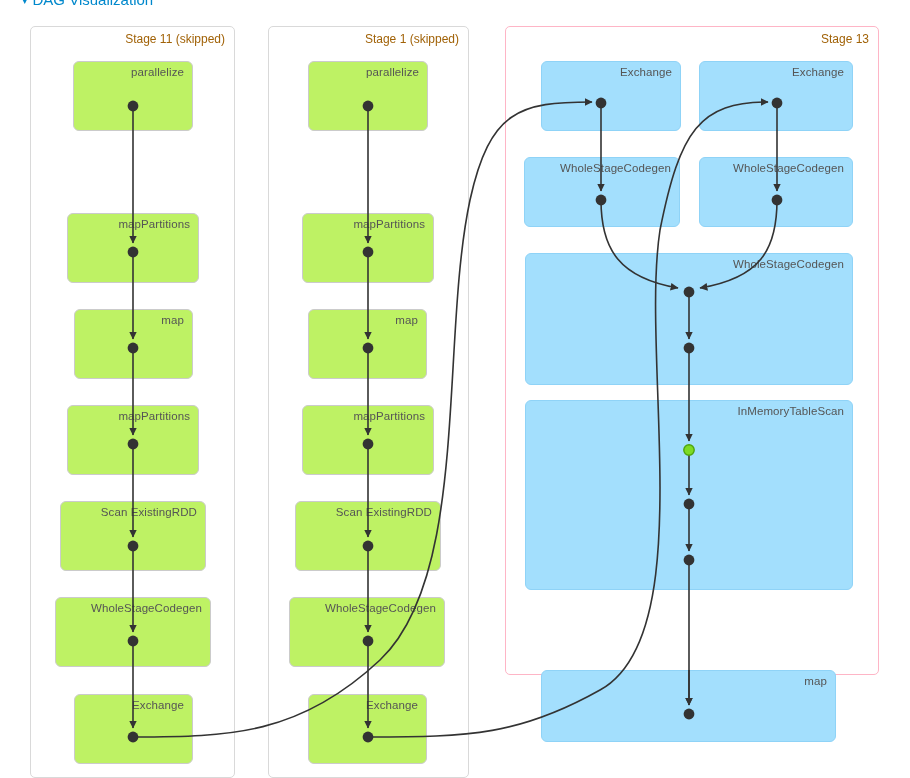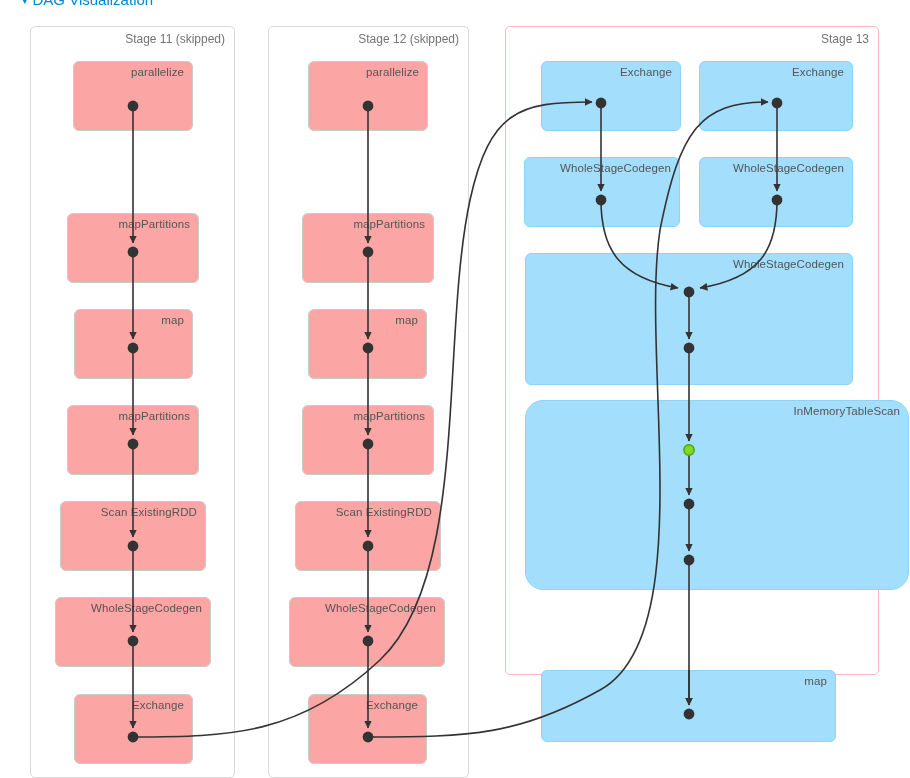--- a/index.html
+++ b/index.html
@@ -27,27 +27,27 @@
   .stage{
     position:absolute;
     border:1px solid #d9d9d9;
     border-radius:5px;
     background:#ffffff;
     box-sizing:border-box;
   }
   .stage.active{ border-color:#feb5c6; }
   .stage-label{
     position:absolute;right:9px;top:5px;
-    font-size:12px;color:#737373;white-space:nowrap;
+    font-size:12px;color:#a16207;white-space:nowrap;
   }
 
   
   .op{
     position:absolute;
-    background:#fca5a5;
+    background:#bef264;
     border:1px solid #cbcbcb;
     border-radius:6px;
     box-sizing:border-box;
   }
   .op.blue{ background:#a3dffd; border-color:#8fd3f7; }
   .op-label{
     position:absolute;right:8px;top:4px;
     font-size:11.5px;color:#555555;white-space:nowrap;
     letter-spacing:.1px;
   }
@@ -87,21 +87,21 @@
       <div class="op" style="left: 60px; top: 501px; width: 146px; height: 70px;">
         <div class="op-label">Scan ExistingRDD</div>
       </div>
       <div class="op" style="left: 55px; top: 597px; width: 156px; height: 70px;">
         <div class="op-label">WholeStageCodegen</div>
       </div>
       <div class="op" style="left: 74px; top: 694px; width: 119px; height: 70px;">
         <div class="op-label">Exchange</div>
       </div>
       <div class="stage" style="left: 268px; top: 26px; width: 201px; height: 752px;">
-        <div class="stage-label">Stage 12 (skipped)</div>
+        <div class="stage-label">Stage 1 (skipped)</div>
       </div>
       <div class="op" style="left: 308px; top: 61px; width: 120px; height: 70px;">
         <div class="op-label">parallelize</div>
       </div>
       <div class="op" style="left: 302px; top: 213px; width: 132px; height: 70px;">
         <div class="op-label">mapPartitions</div>
       </div>
       <div class="op" style="left: 308px; top: 309px; width: 119px; height: 70px;">
         <div class="op-label">map</div>
       </div>
@@ -128,21 +128,21 @@
       </div>
       <div class="op blue" style="left: 524px; top: 157px; width: 156px; height: 70px;">
         <div class="op-label">WholeStageCodegen</div>
       </div>
       <div class="op blue" style="left: 699px; top: 157px; width: 154px; height: 70px;">
         <div class="op-label">WholeStageCodegen</div>
       </div>
       <div class="op blue" style="left: 525px; top: 253px; width: 328px; height: 132px;">
         <div class="op-label">WholeStageCodegen</div>
       </div>
-      <div class="op blue" style="left: 525px; top: 400px; width: 384px; height: 190px; border-radius: 18px;">
+      <div class="op blue" style="left: 525px; top: 400px; width: 328px; height: 190px;">
         <div class="op-label">InMemoryTableScan</div>
       </div>
       <div class="op blue" style="left: 541px; top: 670px; width: 295px; height: 72px;">
         <div class="op-label">map</div>
       </div>
     </div>
 
   <svg id="edges" viewBox="0 0 910 778">
     <defs>
       <marker id="ah" markerWidth="9" markerHeight="9" refX="7.4" refY="4.5" orient="auto" markerUnits="userSpaceOnUse">

